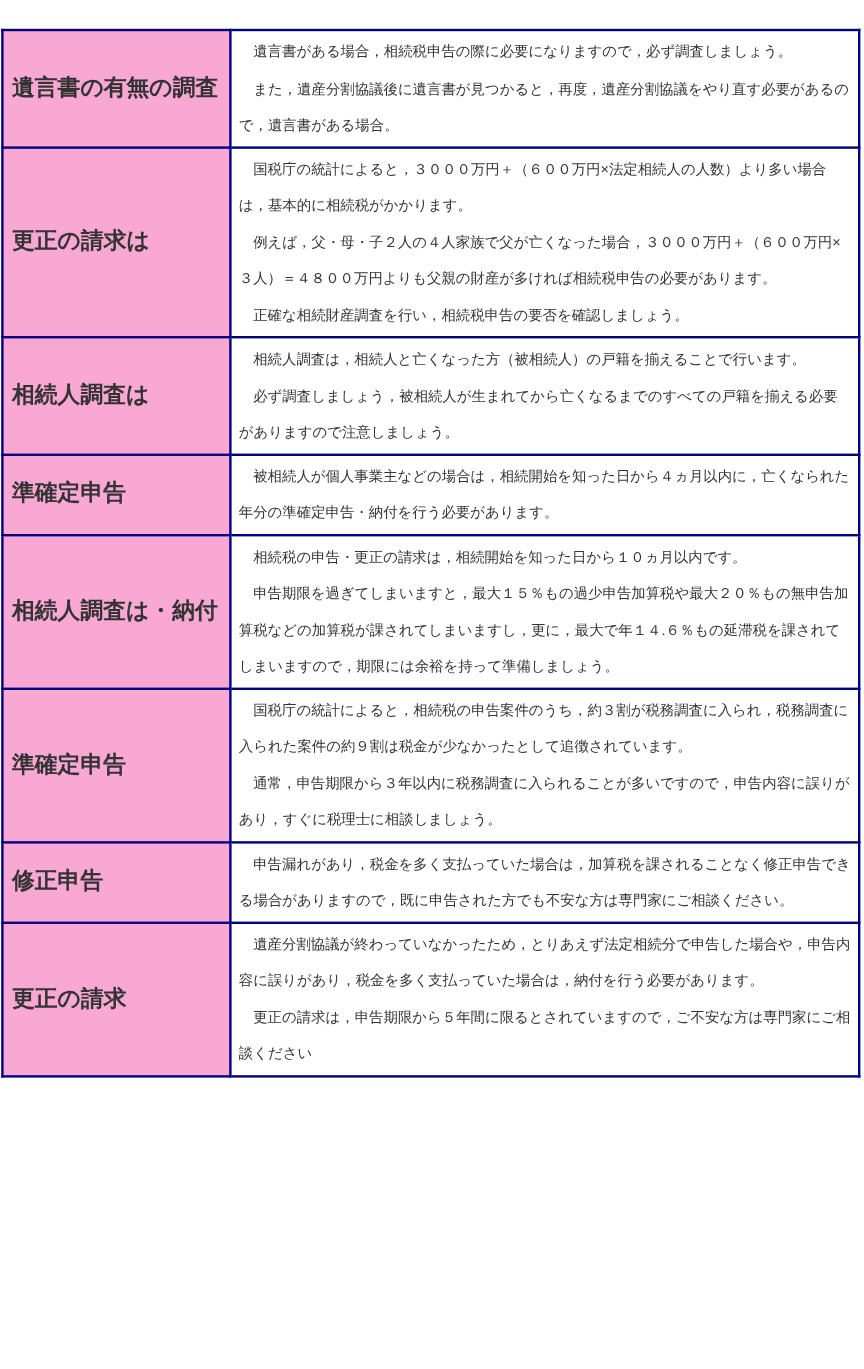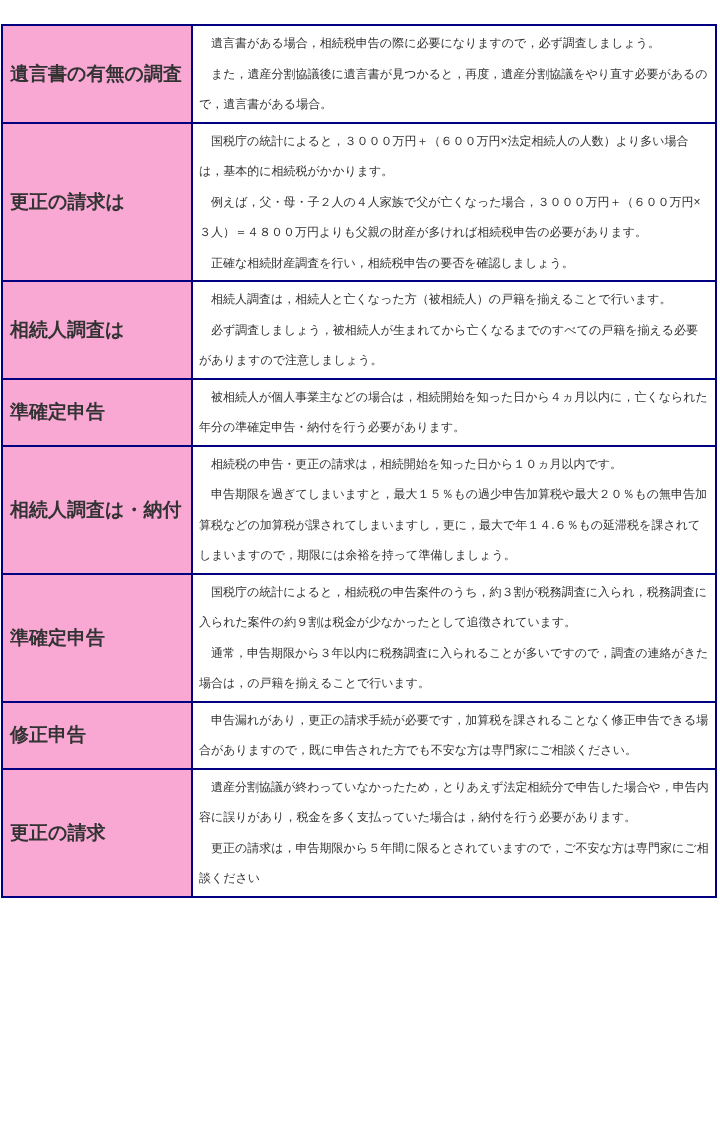--- a/index.html
+++ b/index.html
@@ -92,27 +92,27 @@
         <th>相続人調査は・納付</th>
         <td>
           <p>　相続税の申告・更正の請求は，相続開始を知った日から１０ヵ月以内です。</p>
           <p>　申告期限を過ぎてしまいますと，最大１５％もの過少申告加算税や最大２０％もの無申告加算税などの加算税が課されてしまいますし，更に，最大で年１４.６％もの延滞税を課されてしまいますので，期限には余裕を持って準備しましょう。</p>
         </td>
       </tr>
       <tr>
         <th>準確定申告</th>
         <td>
           <p>　国税庁の統計によると，相続税の申告案件のうち，約３割が税務調査に入られ，税務調査に入られた案件の約９割は税金が少なかったとして追徴されています。</p>
-          <p>　通常，申告期限から３年以内に税務調査に入られることが多いですので，調査の連絡がきた場合は，の戸籍を揃えることで行います。</p>
+          <p>　通常，申告期限から３年以内に税務調査に入られることが多いですので，申告内容に誤りがあり，すぐに税理士に相談しましょう。</p>
         </td>
       </tr>
       <tr>
         <th>修正申告</th>
         <td>
-          <p>　申告漏れがあり，更正の請求手続が必要です，加算税を課されることなく修正申告できる場合がありますので，既に申告された方でも不安な方は専門家にご相談ください。</p>
+          <p>　申告漏れがあり，税金を多く支払っていた場合は，加算税を課されることなく修正申告できる場合がありますので，既に申告された方でも不安な方は専門家にご相談ください。</p>
         </td>
       </tr>
       <tr>
         <th>更正の請求</th>
         <td>
           <p>　遺産分割協議が終わっていなかったため，とりあえず法定相続分で申告した場合や，申告内容に誤りがあり，税金を多く支払っていた場合は，納付を行う必要があります。</p>
           <p>　更正の請求は，申告期限から５年間に限るとされていますので，ご不安な方は専門家にご相談ください</p>
         </td>
       </tr>
     </tbody>

